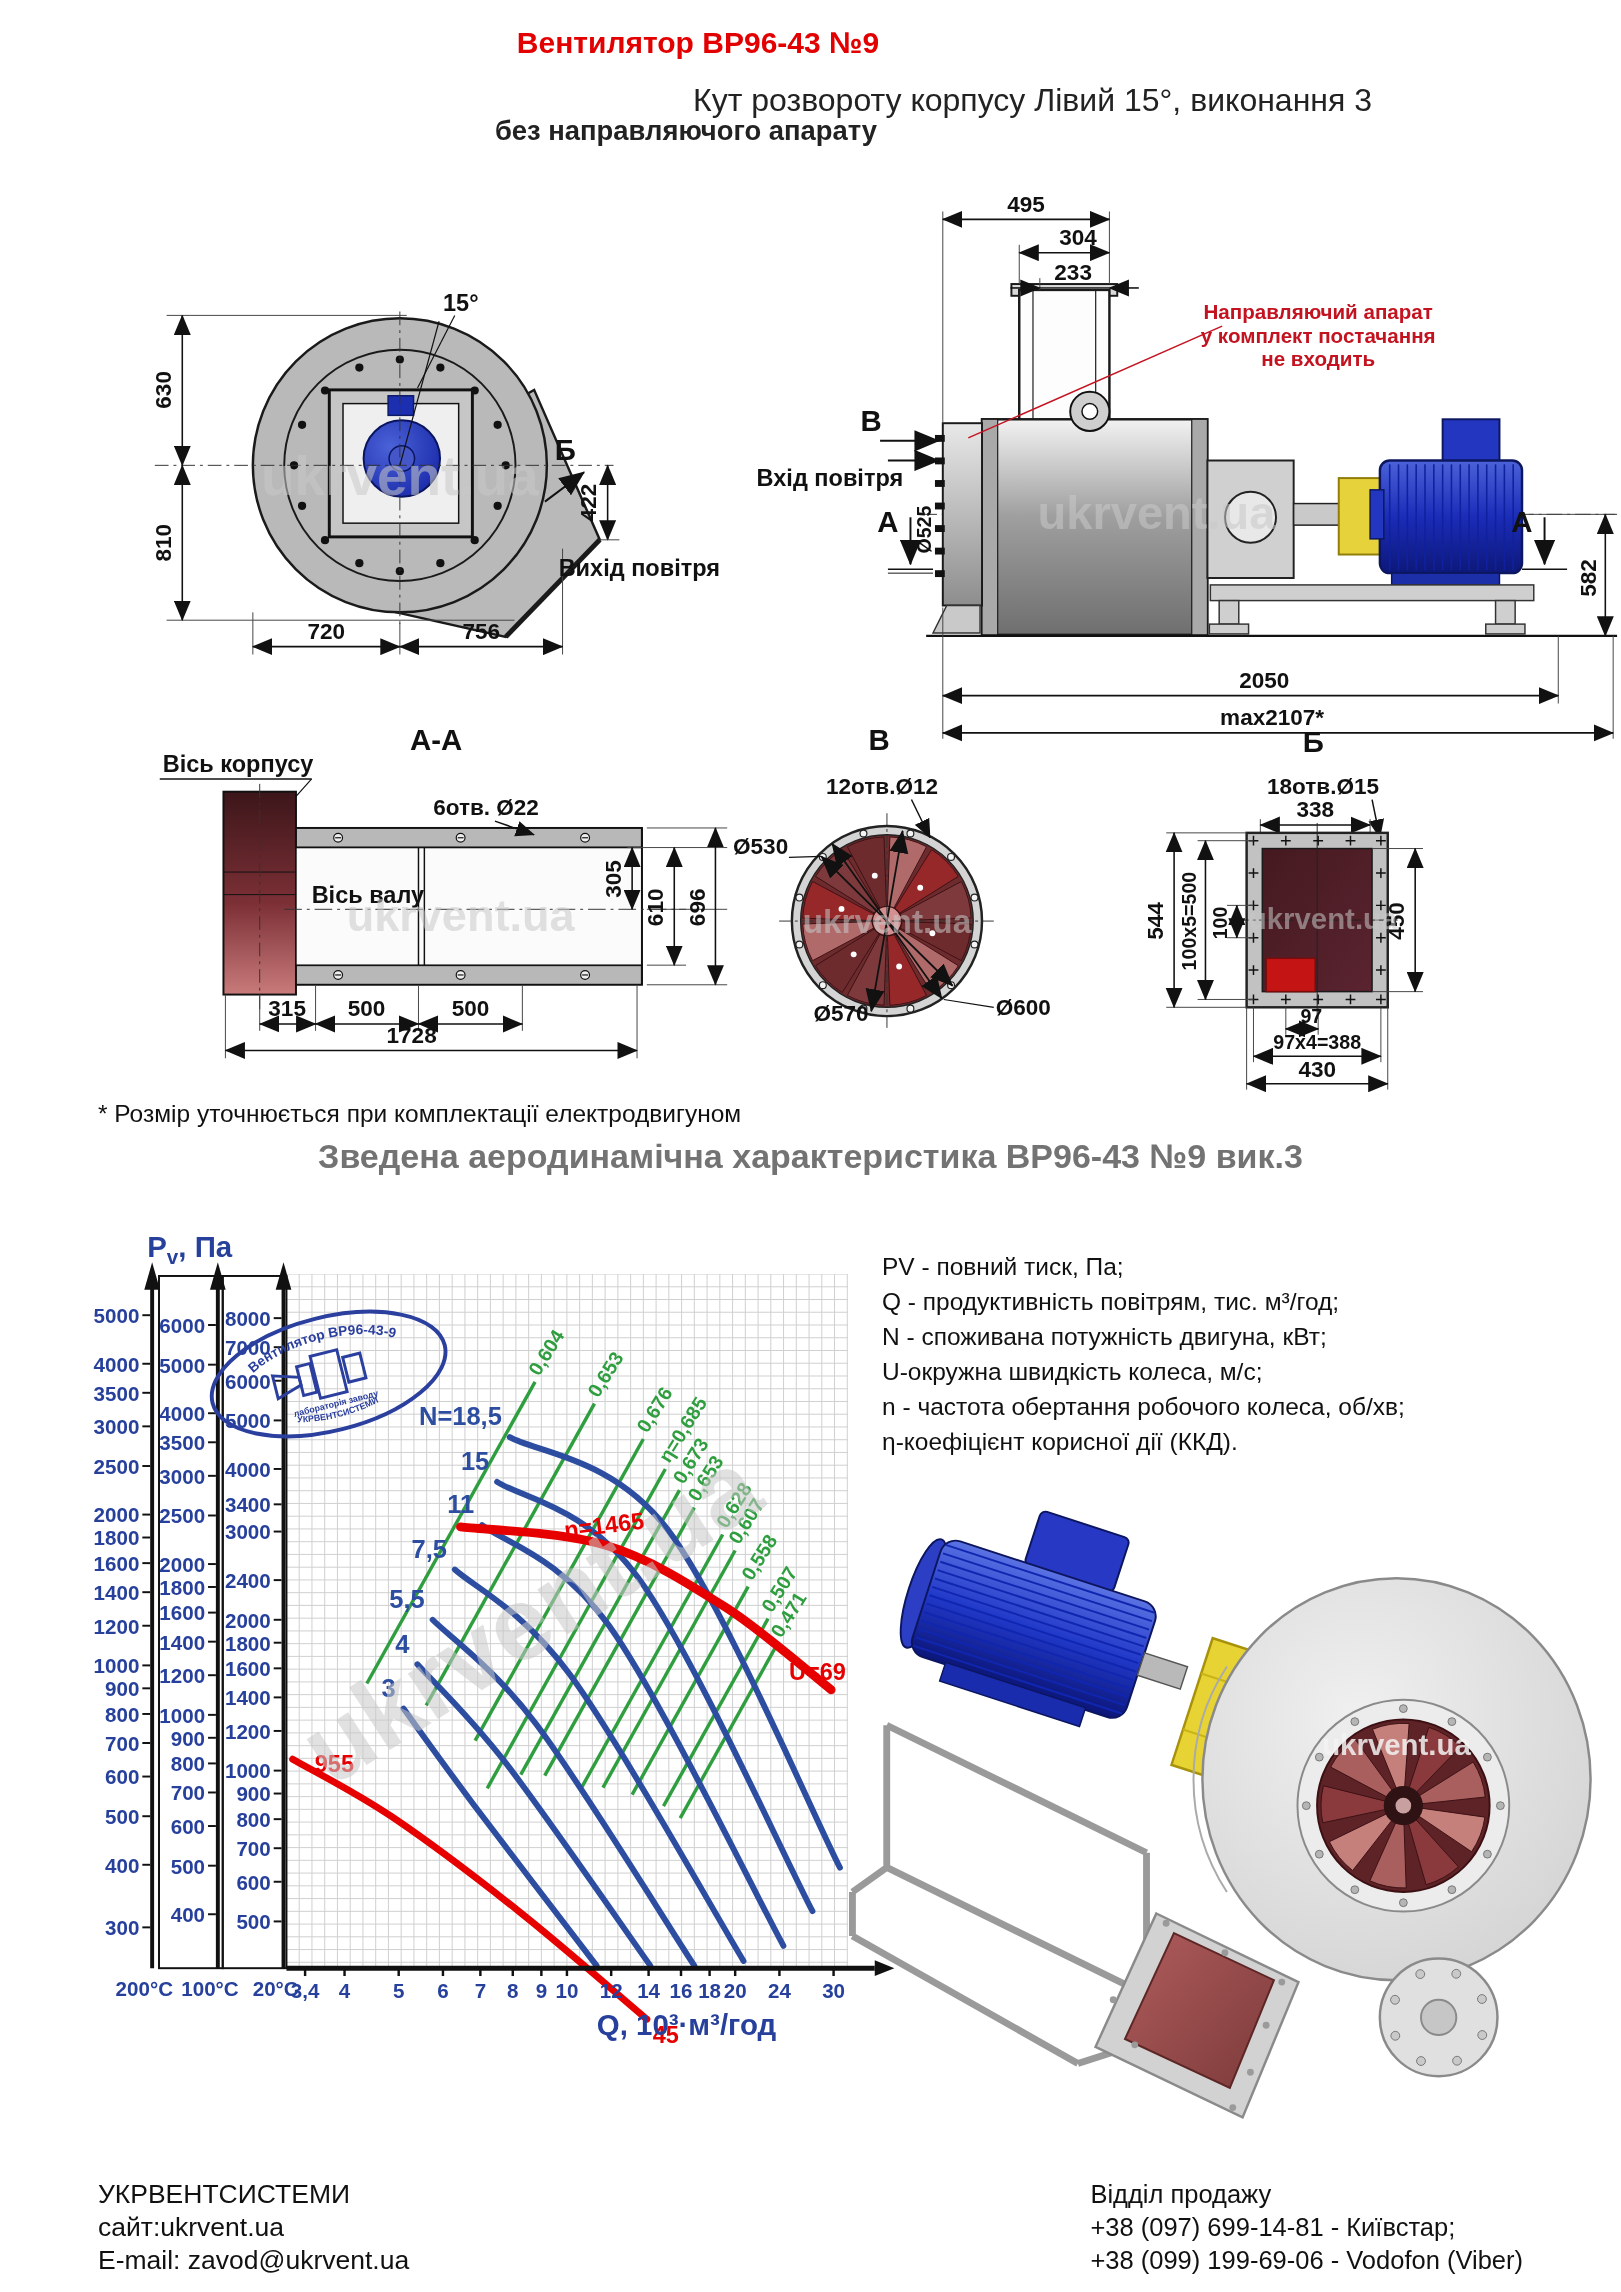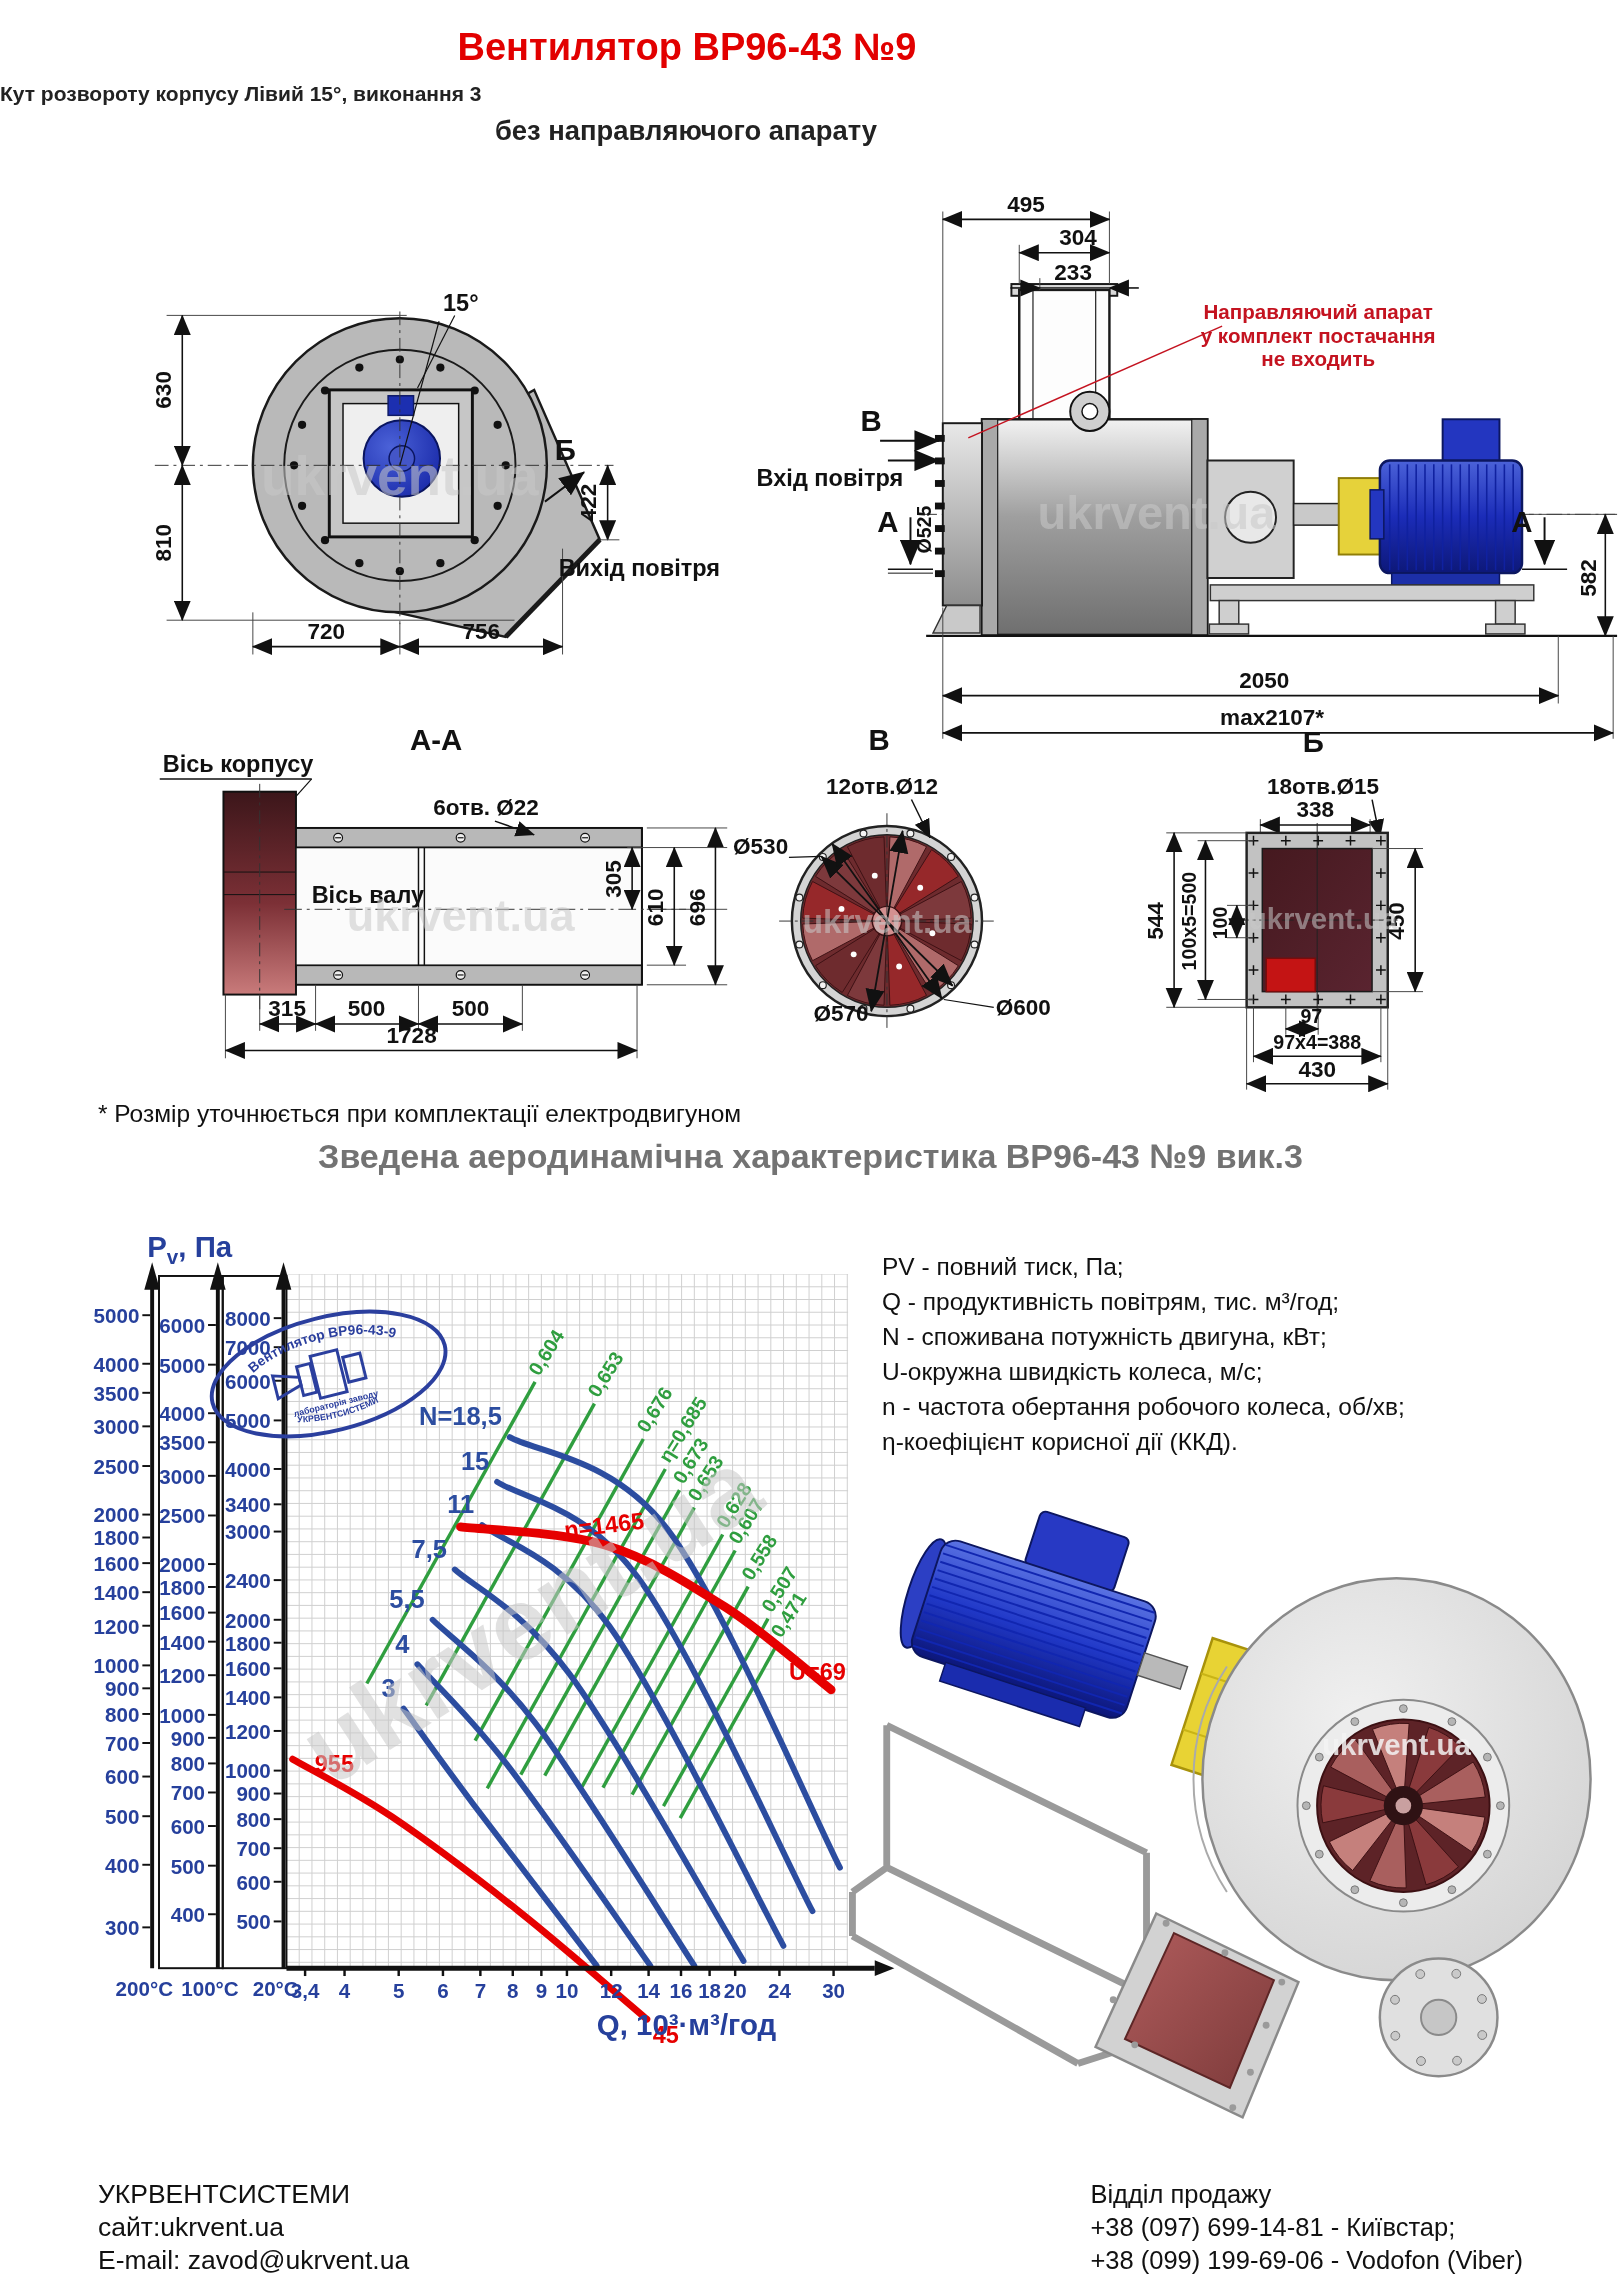--- a/index.html
+++ b/index.html
@@ -1,18 +1,18 @@
 <!DOCTYPE html>
 <html><head>
 <meta charset="utf-8">
 <style>
   html,body{margin:0;padding:0;background:#fff}
   .page{position:relative;width:1621px;height:2293px;background:#fff;font-family:"Liberation Sans",sans-serif;overflow:hidden}
-  .hdr{position:absolute;left:1px;top:25.5px;width:1372px;text-align:center;color:#e20000;font-size:38px;font-weight:bold}
-  .sub1{position:absolute;left:0;top:82px;width:1372px;text-align:left;color:#222;font-size:21px;font-weight:bold}
+  .hdr{position:absolute;left:12px;top:25.5px;width:1372px;text-align:center;color:#e20000;font-size:30px;font-weight:bold}
+  .sub1{position:absolute;left:0;top:82px;width:1372px;text-align:right;color:#222;font-size:32px;font-weight:normal}
   .sub2{position:absolute;left:0;top:115px;width:1372px;text-align:center;color:#222;font-size:27.4px;font-weight:bold}
   .footnote{position:absolute;left:98px;top:1100px;font-size:24.5px;font-weight:normal;color:#111}
   .ch-title{position:absolute;left:0;top:1137px;width:1621px;text-align:center;color:#737373;font-size:34px;font-weight:bold}
   .ch-sub{position:absolute;left:0;top:1179px;width:1621px;text-align:center;color:#111;font-size:25.5px;font-weight:bold}
   .legend{position:absolute;left:882px;top:1249px;width:686px;font-size:24.5px;color:#111;line-height:35px}
   .footer-l{position:absolute;left:98px;top:2178px;font-size:26.5px;color:#111;line-height:33px}
   .footer-r{position:absolute;right:98px;top:2178px;font-size:25.5px;color:#111;line-height:33px;text-align:left}
   svg{position:absolute}
   svg text{font-family:"Liberation Sans",sans-serif}
   .dim{font-size:23px;font-weight:bold;fill:#111}

